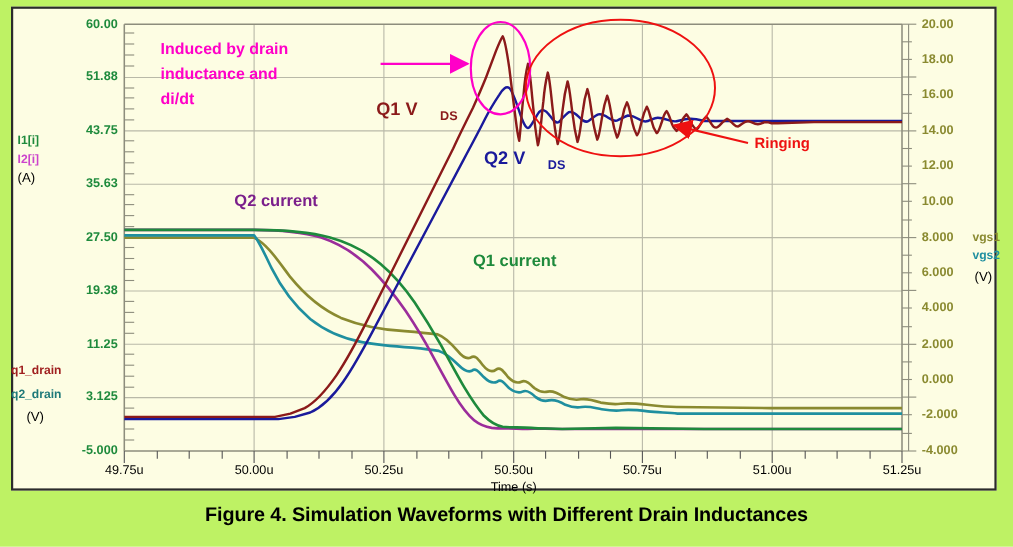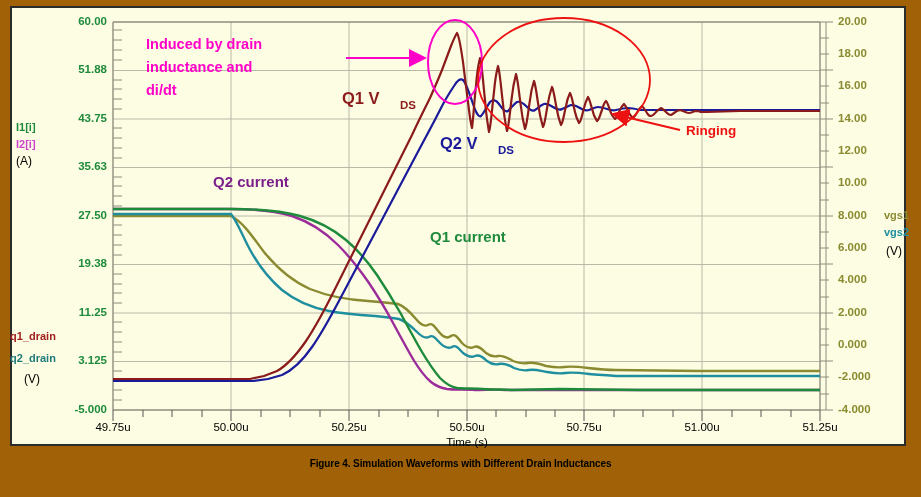--- a/index.html
+++ b/index.html
@@ -1,27 +1,27 @@
 <!DOCTYPE html>
 <html><head>
 <meta charset="utf-8">
 <style>
   html,body{margin:0;padding:0;background:#ffffff;}
   body{width:921px;height:497px;font-family:"Liberation Sans",sans-serif;overflow:hidden;}
-  #root{position:relative;width:921px;height:497px;background:#a16207;}
+  #root{position:relative;width:921px;height:497px;background:#bef264;}
 
   #figure-box{
     position:absolute;left:10px;top:6px;width:896px;height:440px;
     background:#fdfde3;border:2px solid #2b2b2b;box-sizing:border-box;
   }
   #svg-chart{position:absolute;left:0;top:0;width:921px;height:450px;}
 
   #figure-caption{
     position:absolute;left:0;top:458px;width:921px;text-align:center;
-    font-size:10px;font-weight:bold;color:#000000;letter-spacing:-0.1px;
+    font-size:18px;font-weight:bold;color:#000000;letter-spacing:-0.1px;
     font-family:"Liberation Sans",sans-serif;
   }
   text{dominant-baseline:middle;}
 </style>
 </head>
 <body>
 
 <div id="root">
 
   <div id="figure-box"></div>

